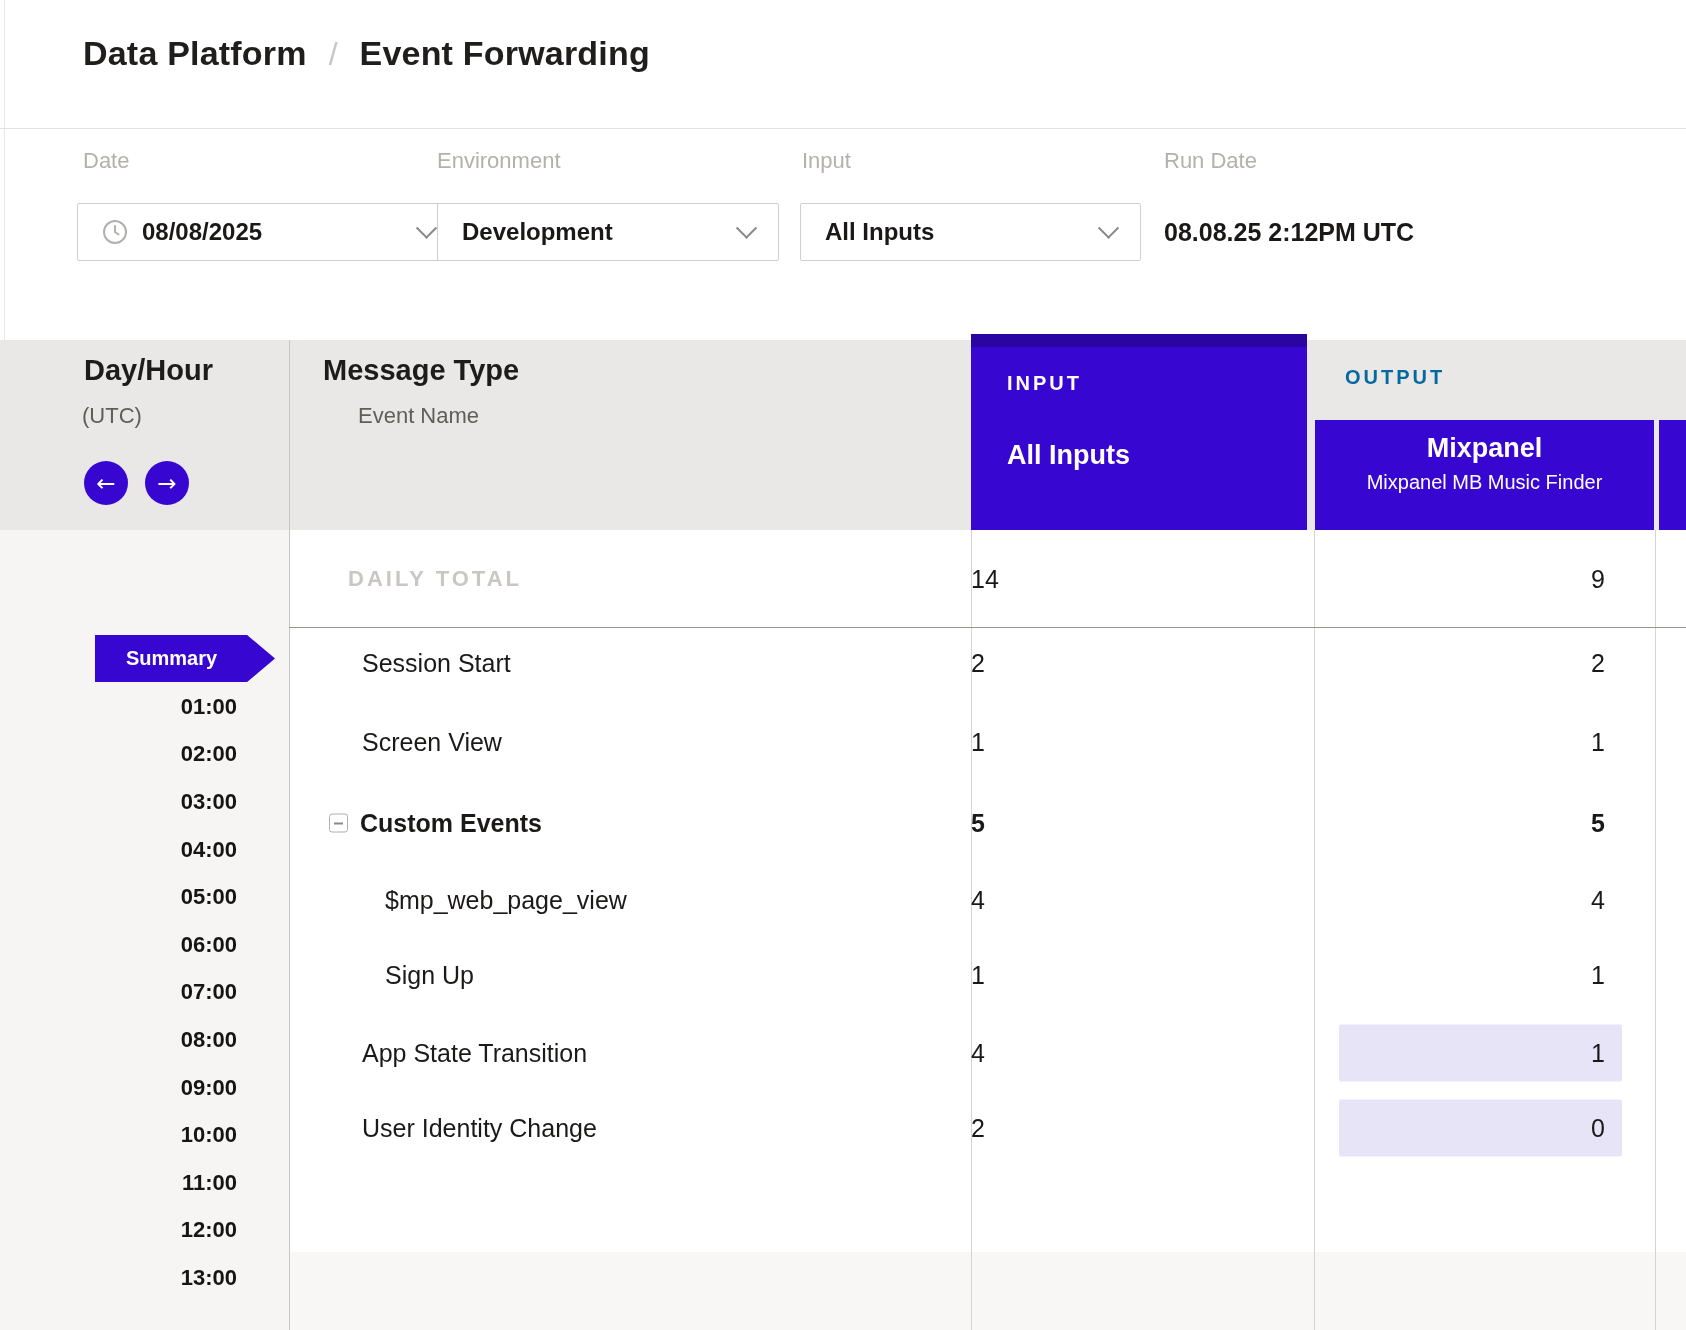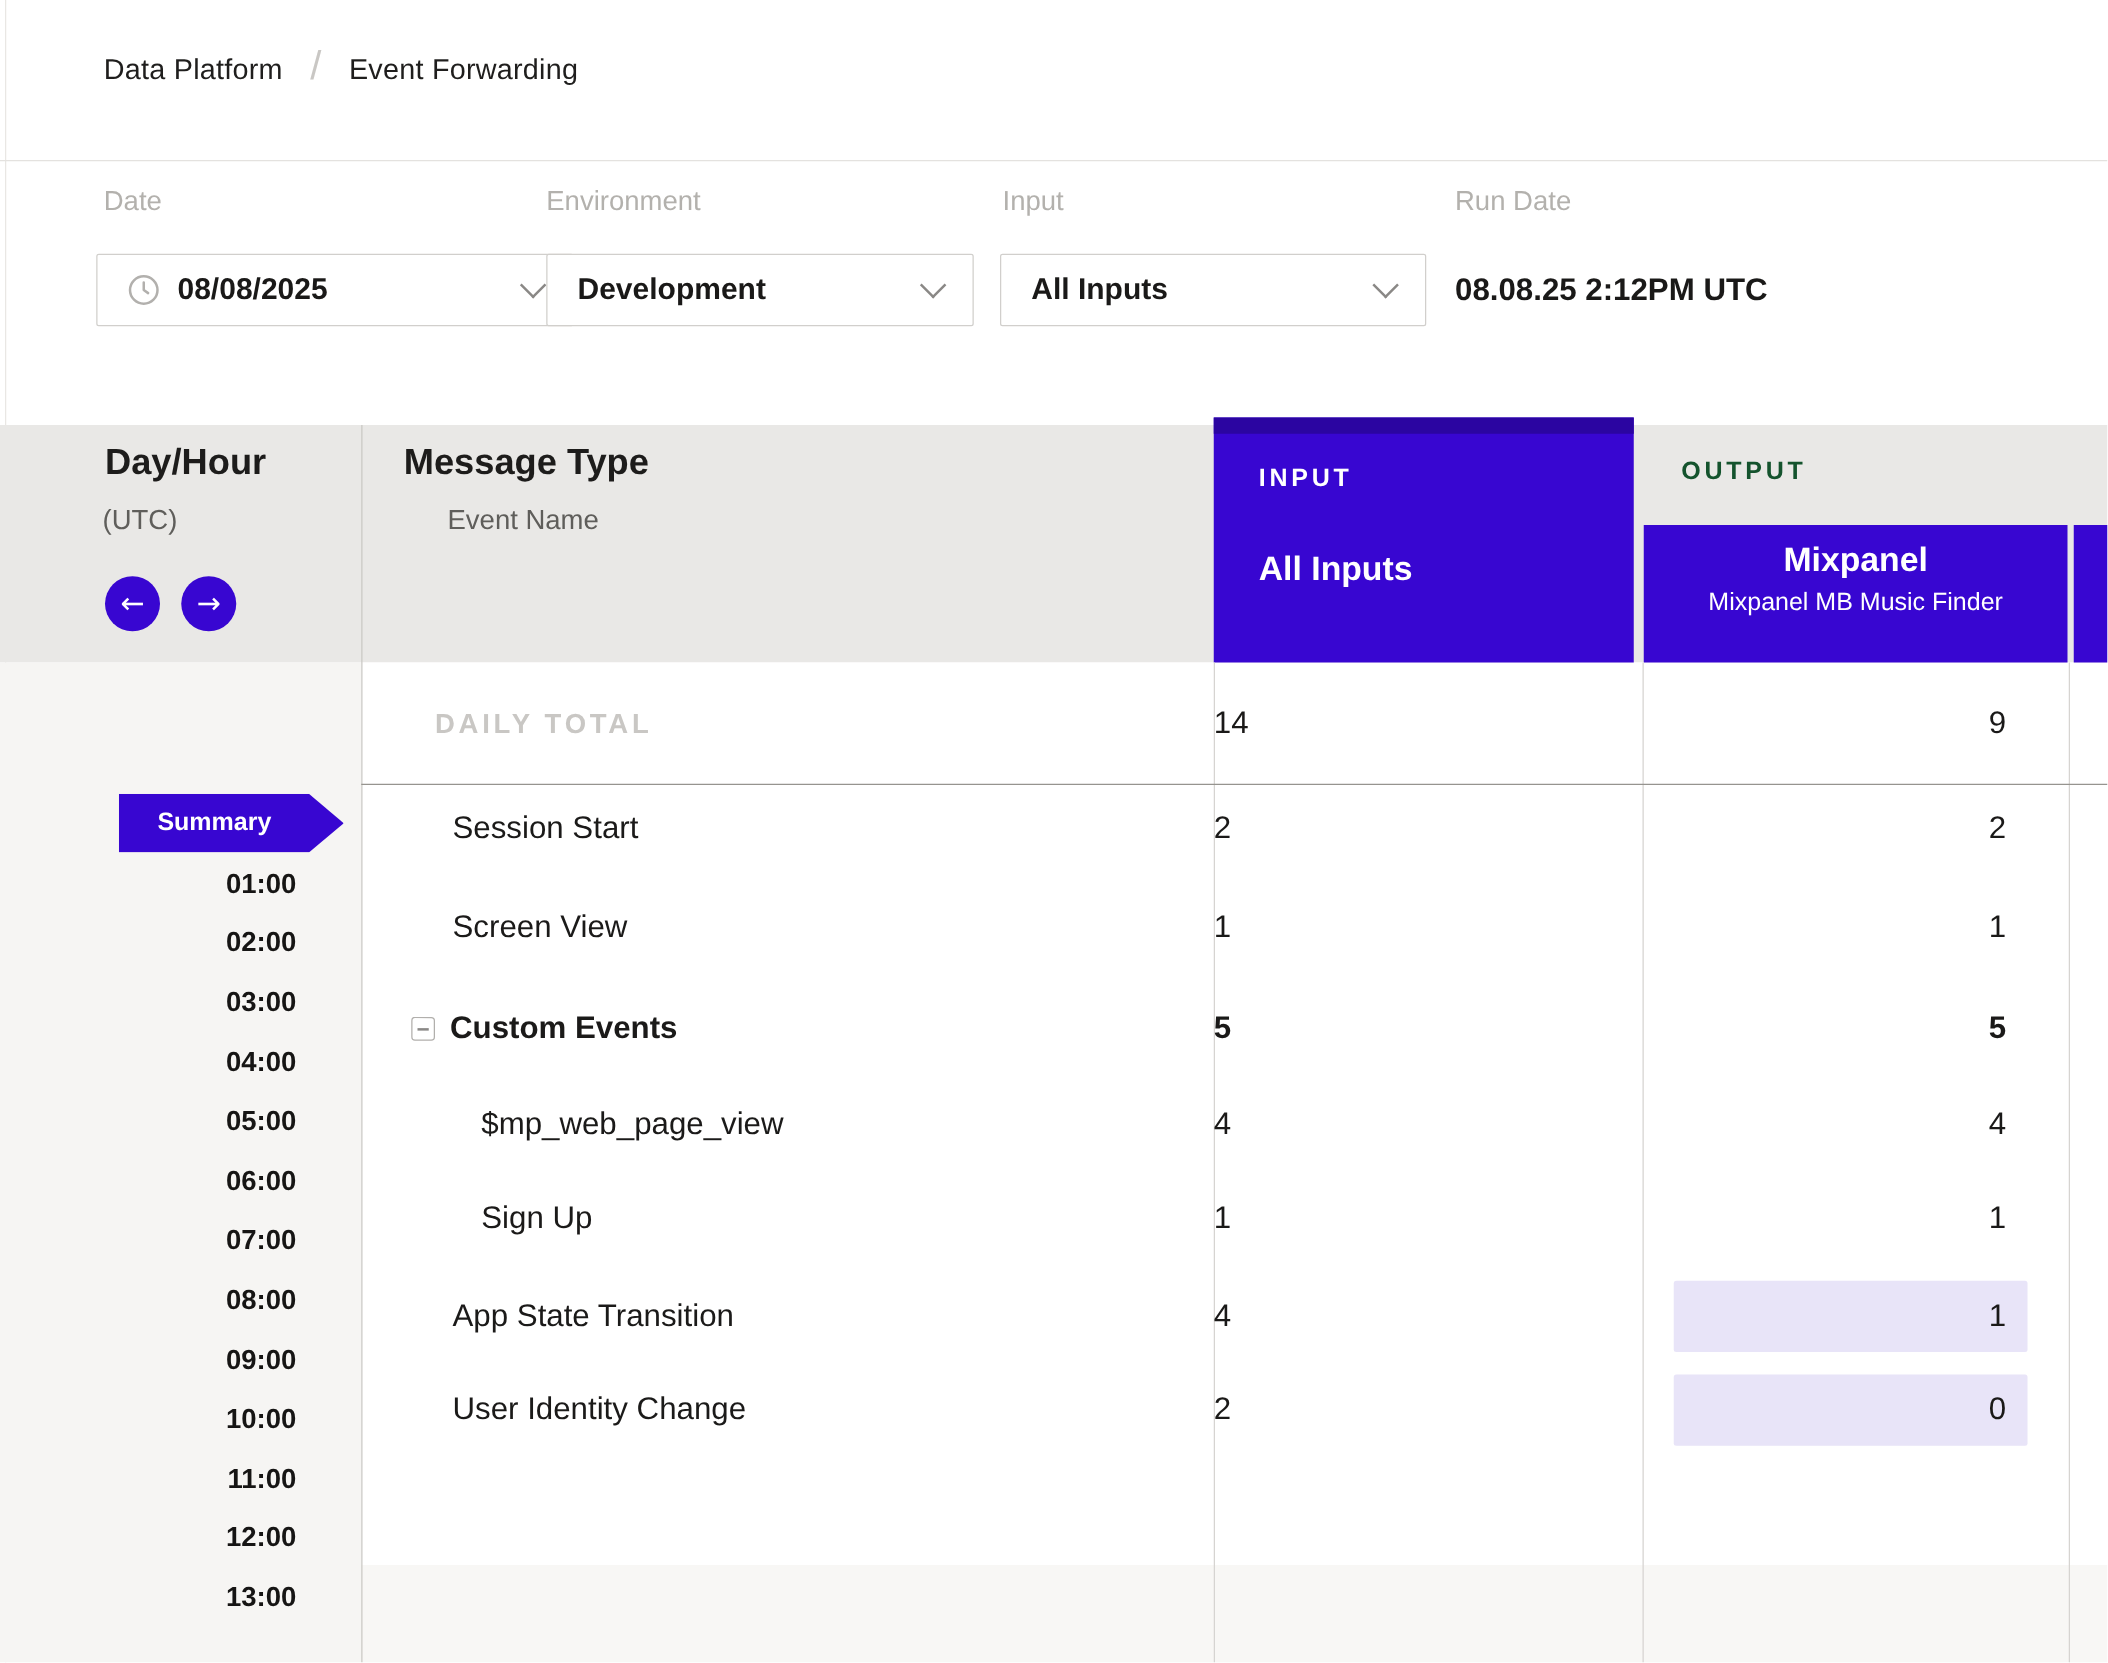--- a/index.html
+++ b/index.html
@@ -5,21 +5,21 @@
   html,body{margin:0;padding:0;}
   body{
     width:1686px;height:1330px;position:relative;overflow:hidden;
     background:#ffffff;color:#1b1a19;
     font-family:"Liberation Sans", sans-serif;
   }
   .abs{position:absolute;}
 
   
   .breadcrumb{left:83px;top:34px;display:flex;align-items:baseline;}
-  .crumb{font-size:23px;font-weight:400;color:#1f1e1d;letter-spacing:.2px;}
+  .crumb{font-size:34px;font-weight:700;color:#1f1e1d;letter-spacing:.2px;}
   .crumb-sep{font-size:32px;font-weight:400;color:#c9c7c4;margin:0 22px;}
   .header-divider{left:0;top:128px;width:1686px;height:1px;background:#e4e2df;}
   .page-edge{left:4px;top:0;width:1px;height:1330px;background:#e9e7e4;}
 
   
   .filter-label{top:148px;font-size:22px;color:#b3b1ad;}
   .select-box{
     top:203px;height:58px;background:#fff;border:1px solid #d1cfcc;border-radius:2px;
     box-sizing:border-box;display:flex;align-items:center;padding:0 24px;gap:14px;cursor:pointer;
   }
@@ -54,21 +54,21 @@
     font-family:"DejaVu Sans", sans-serif;font-size:23px;line-height:1;
   }
   .nav-prev{left:84px;}
   .nav-next{left:145px;}
 
   
   .input-block{left:971px;top:334px;width:336px;height:196px;background:#3806d1;}
   .input-strip{position:absolute;left:0;top:0;width:100%;height:13px;background:#2b05a1;}
   .input-eyebrow{position:absolute;left:36px;top:38px;color:#fff;font-size:20px;font-weight:700;letter-spacing:3px;}
   .input-title{position:absolute;left:36px;top:106px;color:#fff;font-size:27px;font-weight:700;}
-  .output-eyebrow{left:1345px;top:366px;font-size:20px;font-weight:700;letter-spacing:3px;color:#14532d;}
+  .output-eyebrow{left:1345px;top:366px;font-size:20px;font-weight:700;letter-spacing:3px;color:#0369a1;}
   .mixpanel-block{left:1315px;top:420px;width:339px;height:110px;background:#3806d1;text-align:center;color:#fff;}
   .mix-title{margin-top:13px;font-size:27px;font-weight:700;}
   .mix-sub{margin-top:7px;font-size:20px;font-weight:400;}
   .partial-block{left:1659px;top:420px;width:27px;height:110px;background:#3806d1;}
 
   
   .daily-row{left:289px;top:530px;width:1397px;height:97px;}
   .daily-label{position:absolute;left:59px;top:50%;transform:translateY(-50%);
     font-size:22px;font-weight:700;letter-spacing:3px;color:#c9c7c4;}
   .val{font-size:25px;color:#1a1918;}

